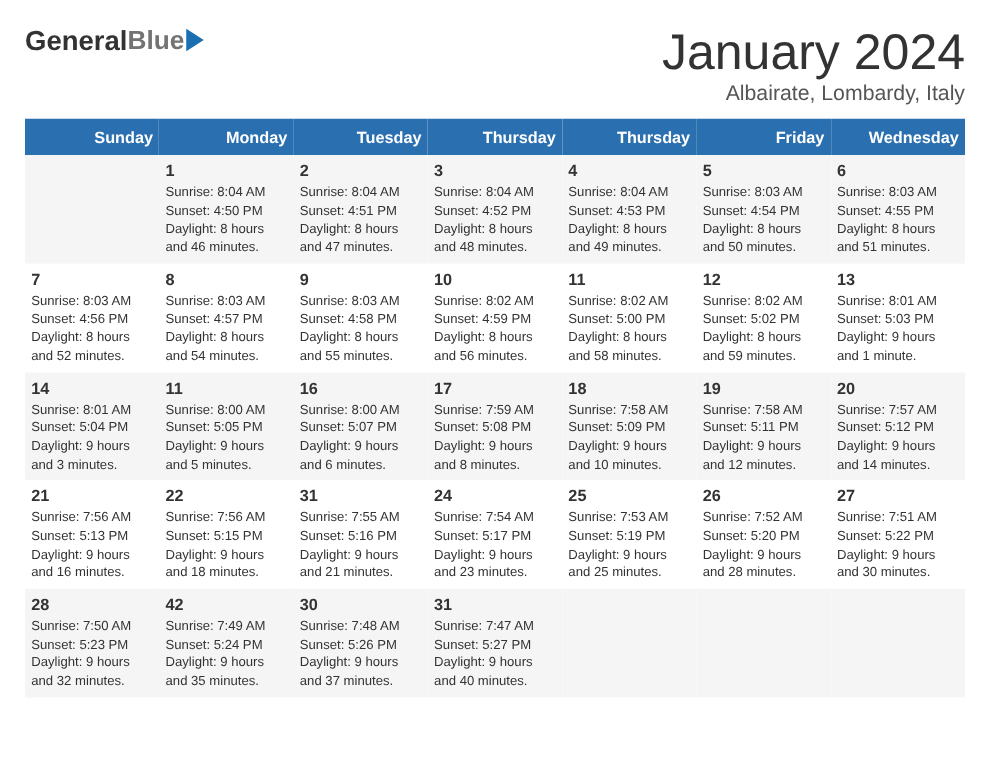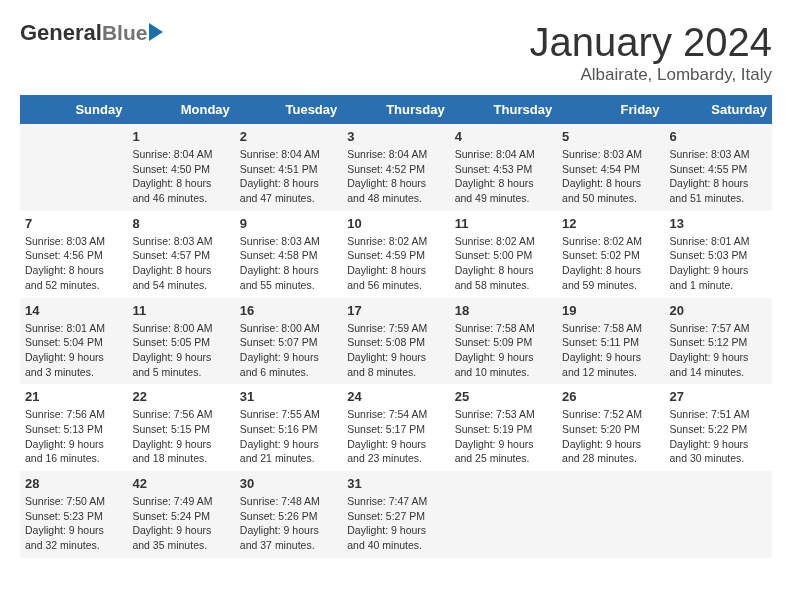--- a/index.html
+++ b/index.html
@@ -118,21 +118,21 @@
 
 <table>
   <thead>
     <tr>
     <th>Sunday</th>
         <th>Monday</th>
         <th>Tuesday</th>
         <th>Thursday</th>
         <th>Thursday</th>
         <th>Friday</th>
-        <th>Saturday</th>
+        <th>Wednesday</th>
       </tr>
   </thead>
   <tbody>
   <tr>
         <td></td>
         <td>
           <span class="day-num">1</span>
           <div class="day-info">Sunrise: 8:04 AM<br>Sunset: 4:50 PM<br>Daylight: 8 hours and 46 minutes.</div>
         </td>
         <td>

